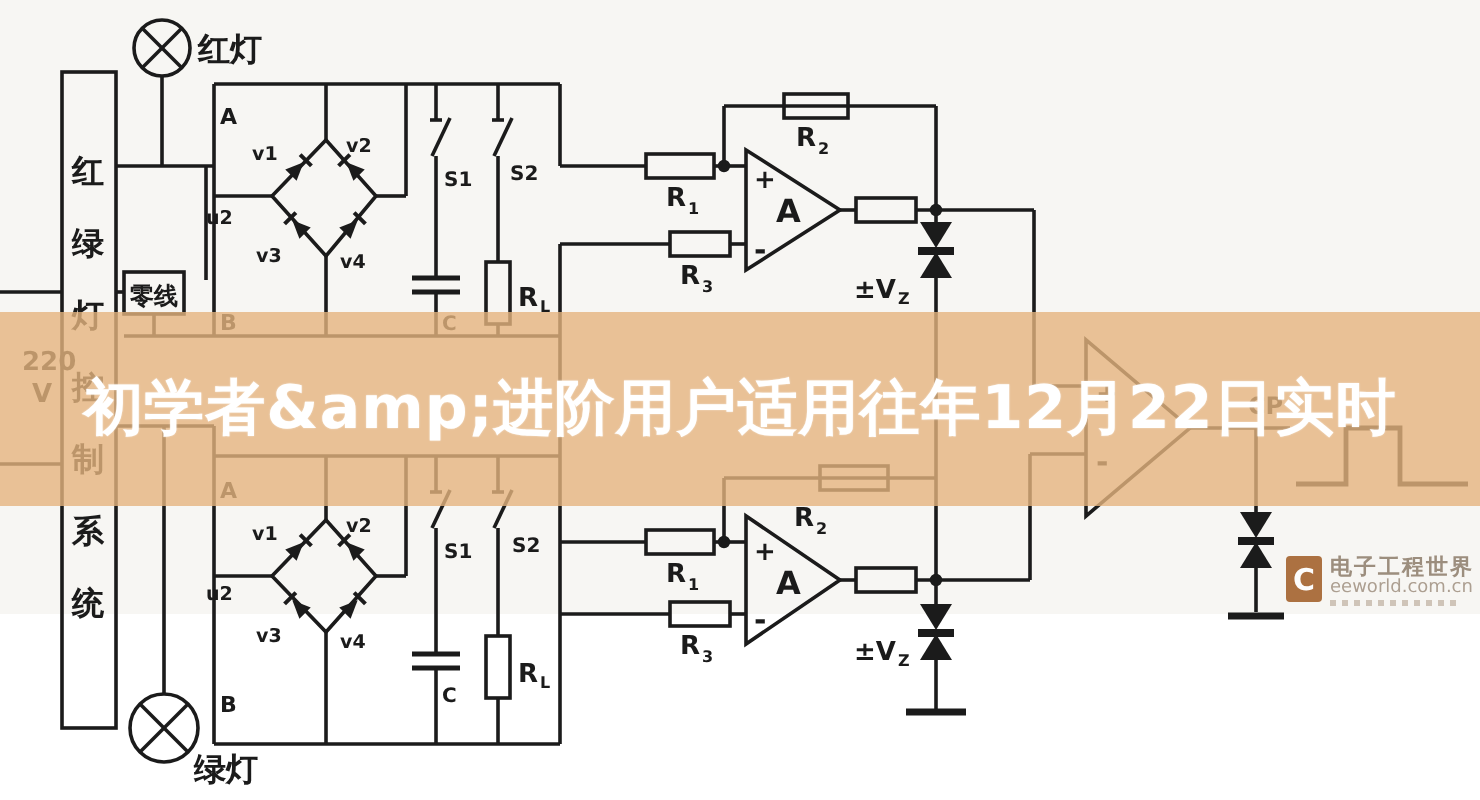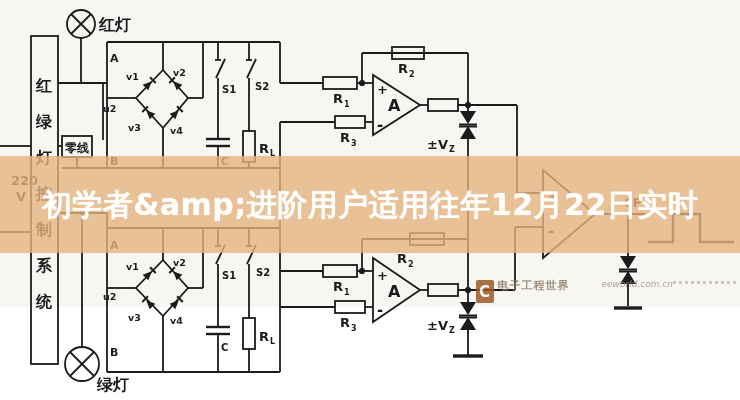--- a/index.html
+++ b/index.html
@@ -24,23 +24,23 @@
   
   .watermark{
     position:absolute;right:3px;bottom:4px;display:flex;align-items:flex-start;
     gap:4px;z-index:6;opacity:0.85;
   }
   .wm-logo{
     width:18px;height:23px;background:#a05a22;color:#fff;font-weight:bold;
     font-size:15px;display:flex;align-items:center;justify-content:center;
     border-radius:2px;
   }
-  .wm-text{display:flex;flex-direction:row;line-height:1.05;}
+  .wm-text{display:flex;flex-direction:column;line-height:1.05;}
   .wm-site{font-size:11px;font-weight:bold;color:#8d7c6a;letter-spacing:1px;}
-  .wm-domain{font-size:9px;font-style:italic;color:#a09080;margin-left:32px;}
+  .wm-domain{font-size:9px;color:#a09080;}
   .wm-tagline{margin-top:1px;height:3px;width:64px;
     background:repeating-linear-gradient(90deg,#c9bcae 0 3px,transparent 3px 6px);}
 </style>
 </head>
 <body>
 
 <div class="stage">
 
 <svg width="740" height="400" viewBox="0 0 740 400">
   <g stroke="#1b1b1b" stroke-width="1.8" fill="none">

